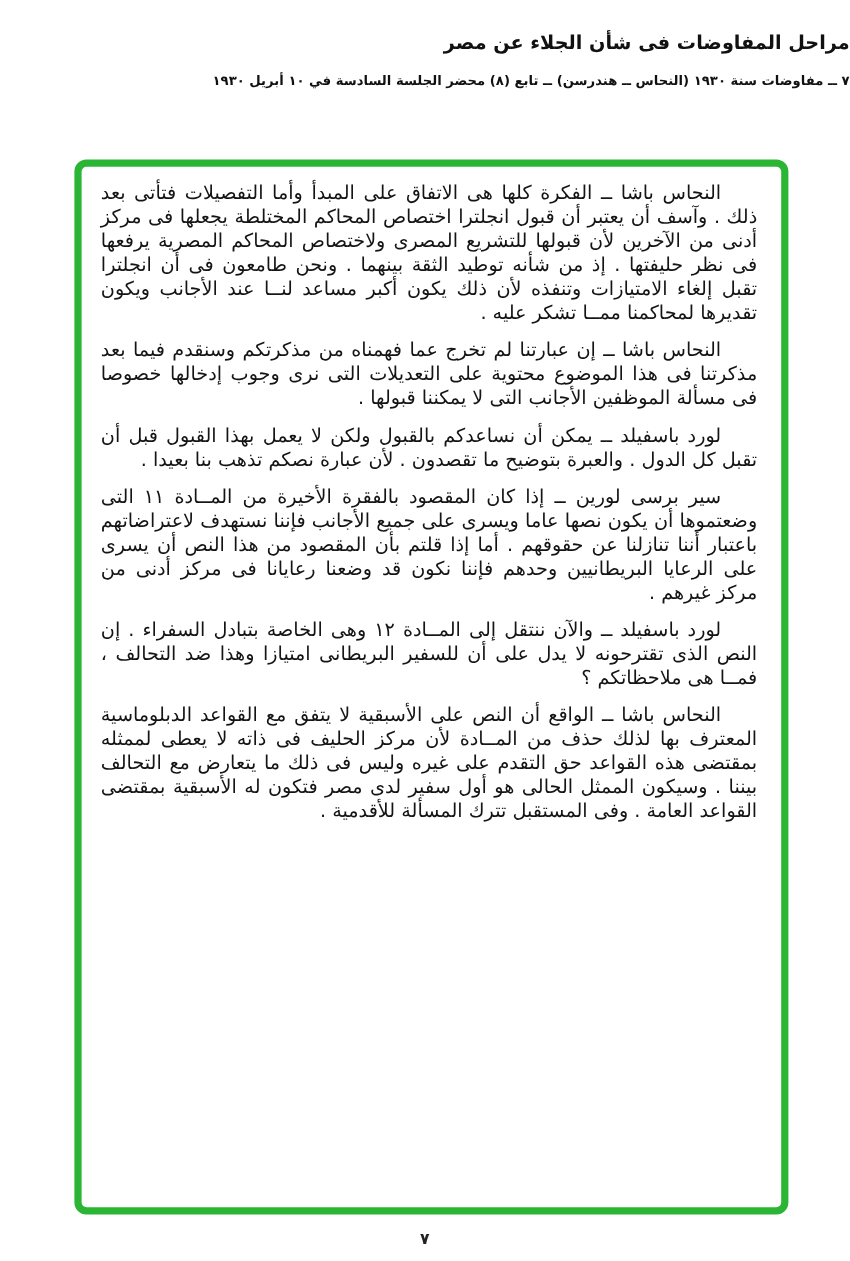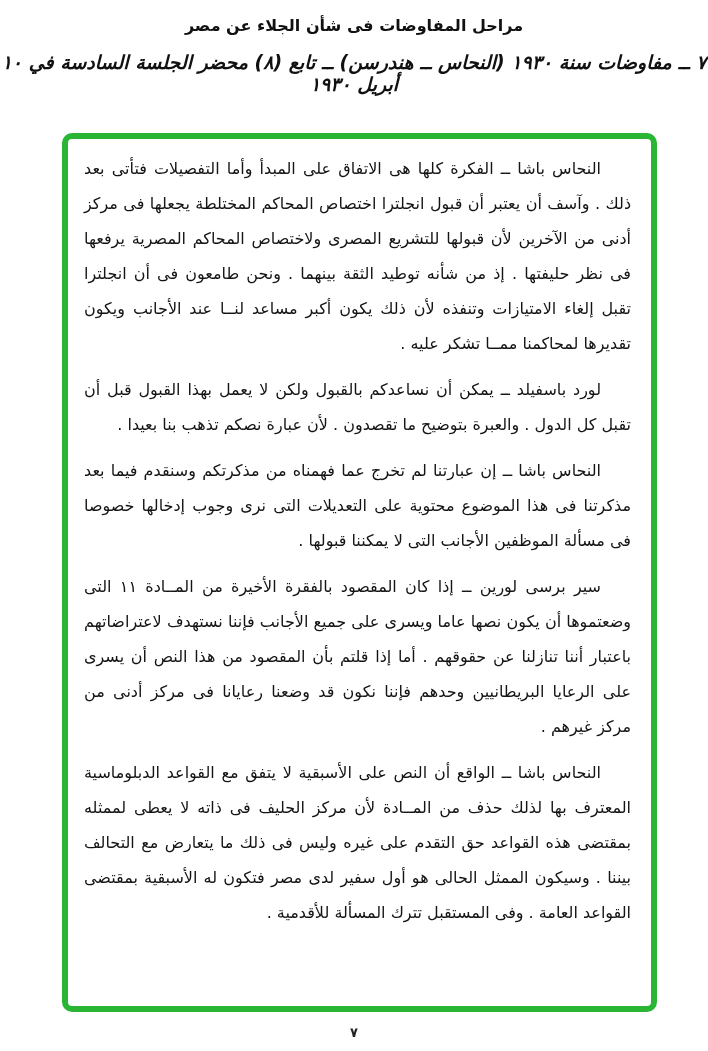--- a/index.html
+++ b/index.html
@@ -13,33 +13,31 @@
     overflow: hidden;
   }
   .page {
     position: relative;
     width: 708px;
     height: 1051px;
     background: #ffffff;
   }
   .doc-header {
     direction: rtl;
-    text-align: center;
-    padding-top: 16px;
+    padding-top: 26px;
   }
   .doc-title {
     font-size: 16px;
     font-weight: bold;
     letter-spacing: 0;
   }
   .doc-subtitle {
-    font-size: 19px;
+    font-size: 11px;
     font-weight: bold;
     margin-top: 16px;
-    font-style: italic;
   }
   .doc-source {
     font-size: 10.5px;
     font-weight: bold;
     margin-top: 9px;
     color: #1b1b1b;
   }
   .highlight-box {
     position: absolute;
     top: 133px;
@@ -48,21 +46,21 @@
     height: 879px;
     border: 6px solid #2ab534;
     border-radius: 10px;
     padding: 12px 20px 8px 16px;
     direction: rtl;
     background: #ffffff;
   }
   .para {
     margin: 0 0 11px 0;
     font-size: 16px;
-    line-height: 35px;
+    line-height: 20px;
     text-align: justify;
     text-align-last: right;
     text-indent: 30px;
     direction: rtl;
     color: #141414;
   }
   .doc-footer {
     position: absolute;
     bottom: 10px;
     left: 0;
@@ -80,23 +78,24 @@
 
 <div class="page">
 
   <header class="doc-header">
     <div class="doc-title">مراحل المفاوضات فى شأن الجلاء عن مصر</div>
     <div class="doc-subtitle">٧ ــ مفاوضات سنة ١٩٣٠ (النحاس ــ هندرسن) ــ تابع (٨) محضر الجلسة السادسة في ١٠ أبريل ١٩٣٠</div>
   </header>
 
   <main class="highlight-box" style="border-color: rgb(42, 181, 52);">
     <p class="para">النحاس باشا ــ الفكرة كلها هى الاتفاق على المبدأ وأما التفصيلات فتأتى بعد ذلك . وآسف أن يعتبر أن قبول انجلترا اختصاص المحاكم المختلطة يجعلها فى مركز أدنى من الآخرين لأن قبولها للتشريع المصرى ولاختصاص المحاكم المصرية يرفعها فى نظر حليفتها . إذ من شأنه توطيد الثقة بينهما . ونحن طامعون فى أن انجلترا تقبل إلغاء الامتيازات وتنفذه لأن ذلك يكون أكبر مساعد لنــا عند الأجانب ويكون تقديرها لمحاكمنا ممــا تشكر عليه .</p>
+    <p class="para">النحاس باشا ــ إن عبارتنا لم تخرج عما فهمناه من مذكرتكم وسنقدم فيما بعد مذكرتنا فى هذا الموضوع محتوية على التعديلات التى نرى وجوب إدخالها خصوصا فى مسألة الموظفين الأجانب التى لا يمكننا قبولها .</p>
     <p class="para">لورد باسفيلد ــ يمكن أن نساعدكم بالقبول ولكن لا يعمل بهذا القبول قبل أن تقبل كل الدول . والعبرة بتوضيح ما تقصدون . لأن عبارة نصكم تذهب بنا بعيدا .</p>
-    <p class="para">النحاس باشا ــ إن عبارتنا لم تخرج عما فهمناه من مذكرتكم وسنقدم فيما بعد مذكرتنا فى هذا الموضوع محتوية على التعديلات التى نرى وجوب إدخالها خصوصا فى مسألة الموظفين الأجانب التى لا يمكننا قبولها .</p>
     <p class="para">سير برسى لورين ــ إذا كان المقصود بالفقرة الأخيرة من المــادة ١١ التى وضعتموها أن يكون نصها عاما ويسرى على جميع الأجانب فإننا نستهدف لاعتراضاتهم باعتبار أننا تنازلنا عن حقوقهم . أما إذا قلتم بأن المقصود من هذا النص أن يسرى على الرعايا البريطانيين وحدهم فإننا نكون قد وضعنا رعايانا فى مركز أدنى من مركز غيرهم .</p>
+    <p class="para">لورد باسفيلد ــ والآن ننتقل إلى المــادة ١٢ وهى الخاصة بتبادل السفراء . إن النص الذى تقترحونه لا يدل على أن للسفير البريطانى امتيازا وهذا ضد التحالف ، فمــا هى ملاحظاتكم ؟</p>
     <p class="para">النحاس باشا ــ الواقع أن النص على الأسبقية لا يتفق مع القواعد الدبلوماسية المعترف بها لذلك حذف من المــادة لأن مركز الحليف فى ذاته لا يعطى لممثله بمقتضى هذه القواعد حق التقدم على غيره وليس فى ذلك ما يتعارض مع التحالف بيننا . وسيكون الممثل الحالى هو أول سفير لدى مصر فتكون له الأسبقية بمقتضى القواعد العامة . وفى المستقبل تترك المسألة للأقدمية .</p>
 
   </main>
 
   <footer class="doc-footer">
     <span class="page-number">٧</span>
   </footer>
 
 </div>
 

